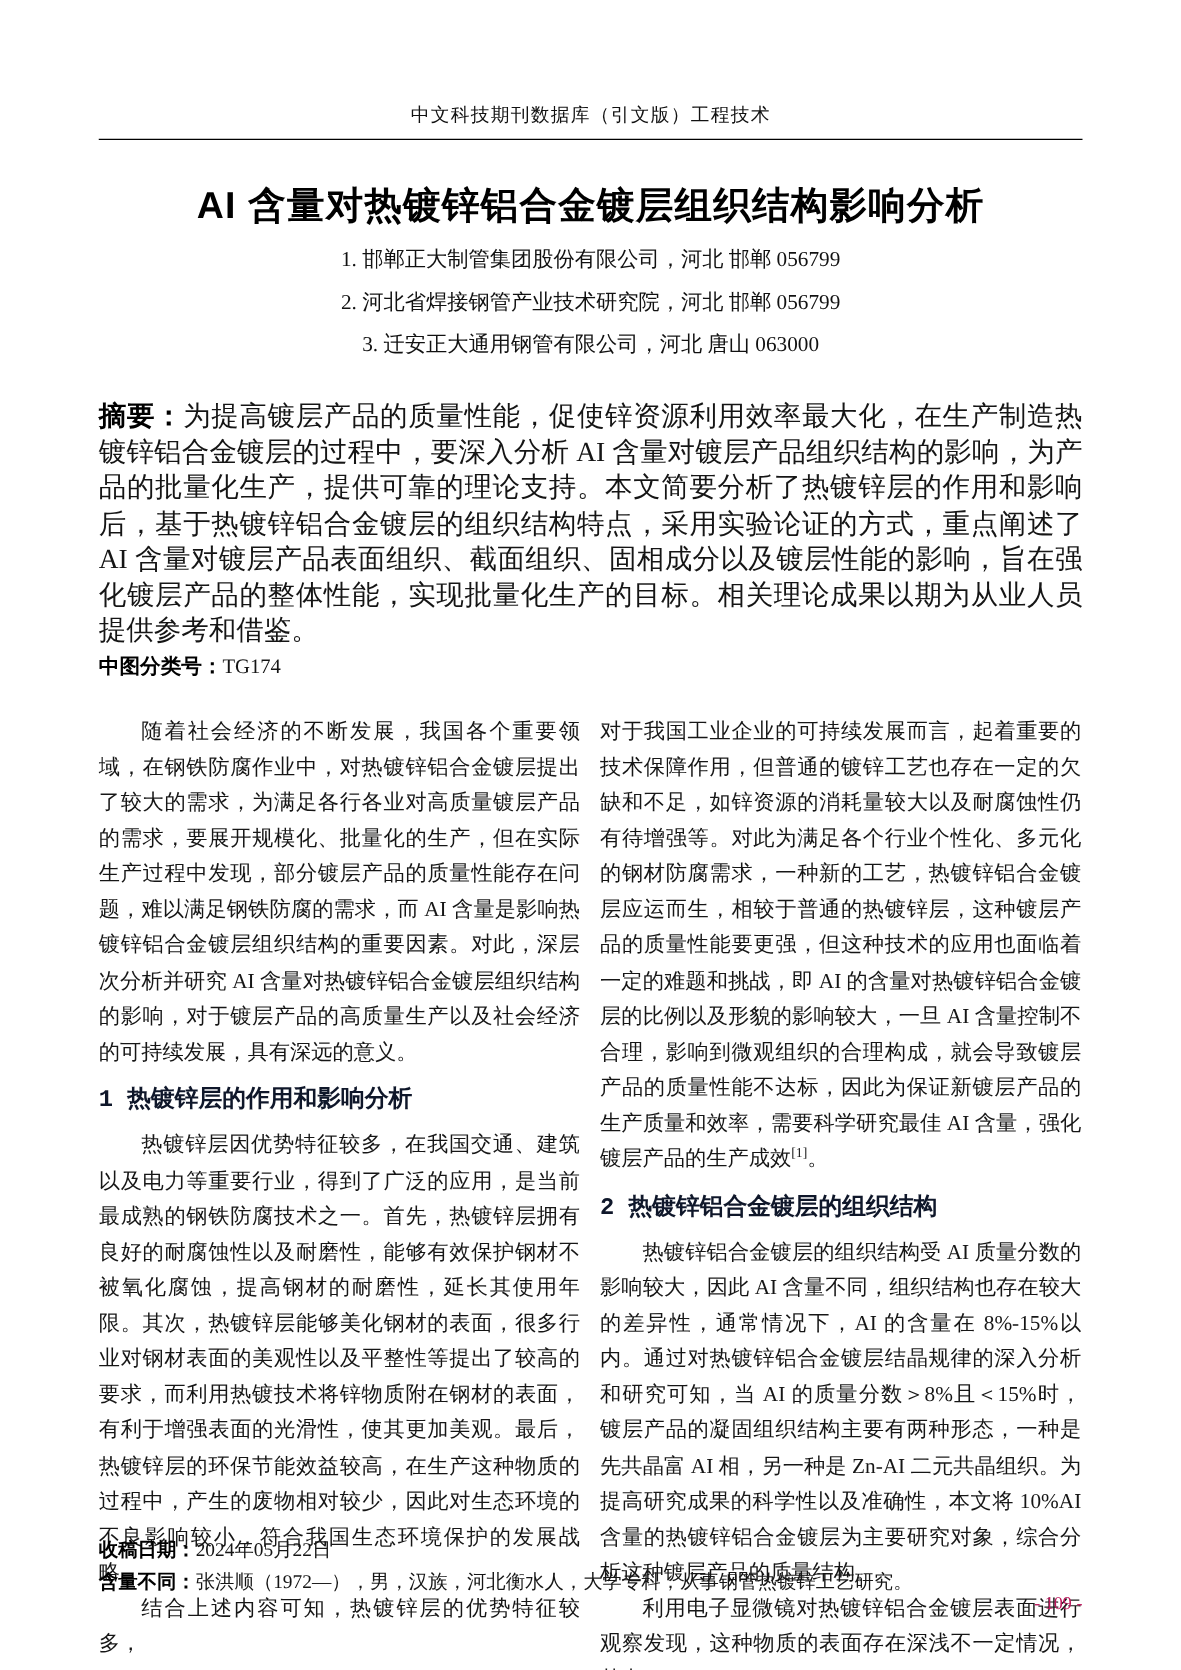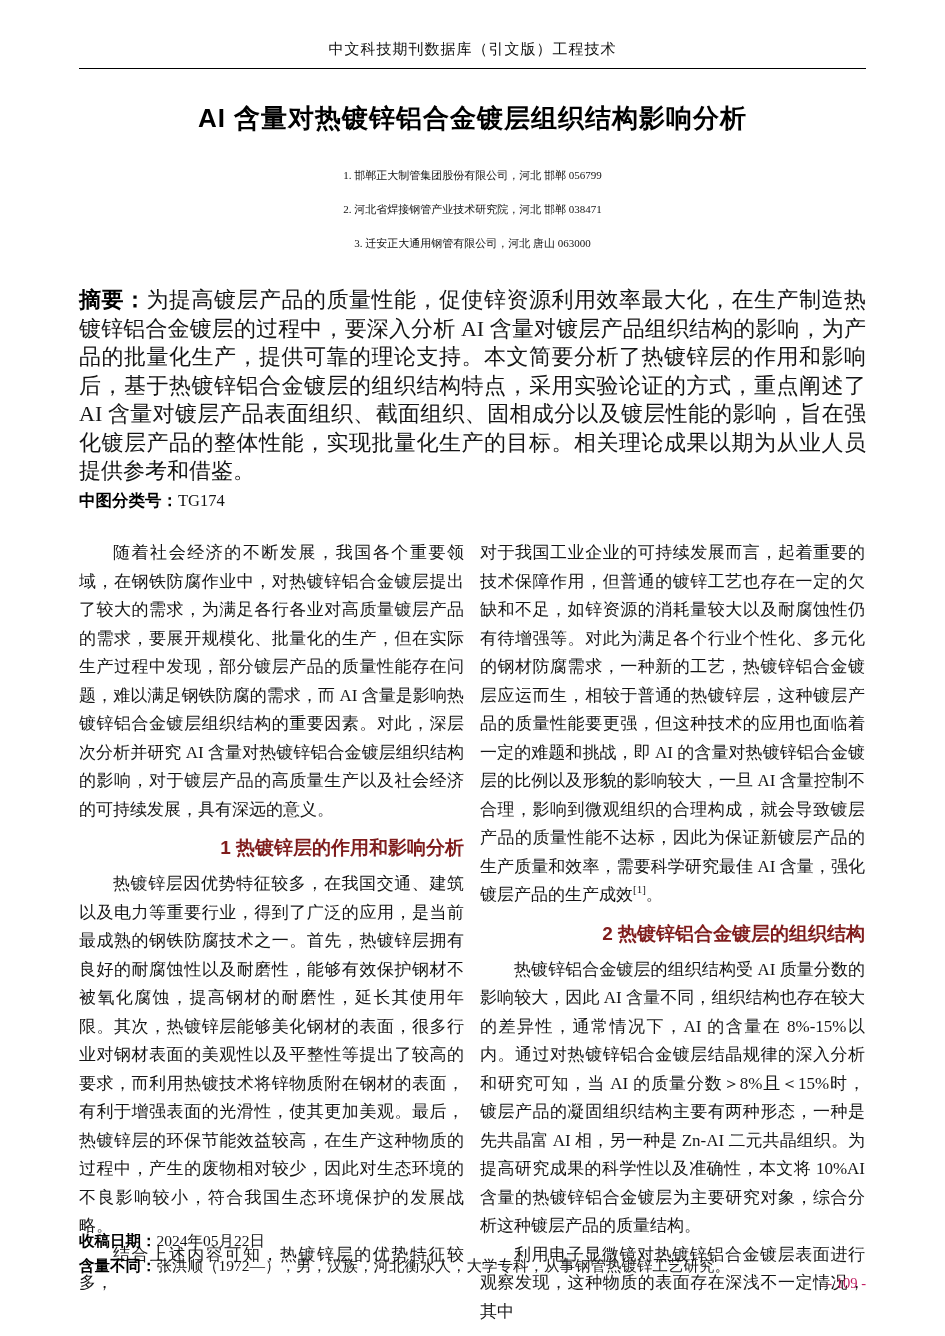--- a/index.html
+++ b/index.html
@@ -6,56 +6,56 @@
   html, body { background: #ffffff; }
   body {
     width: 945px; height: 1336px;
     font-family: "Liberation Serif", "DejaVu Serif", serif;
     color: #1c1c1c;
     position: relative;
     overflow: hidden;
   }
   .page {
     width: 945px; height: 1336px;
-    padding: 40px 79px 36px 79px;
+    padding: 83px 79px 36px 79px;
     position: relative;
   }
   .running-header {
     text-align: center;
     font-size: 15px;
     letter-spacing: 1px;
     color: #111;
     margin-bottom: 9px;
   }
   .header-rule {
     border: none;
     border-top: 1.6px solid #000;
     margin: 0 0 0 0;
   }
   .title {
     text-align: center;
     font-family: "Liberation Sans", "DejaVu Sans", sans-serif;
     font-weight: bold;
-    font-size: 26px;
+    font-size: 30px;
     color: #000;
     margin-top: 32px;
     letter-spacing: 1px;
   }
   .authors {
     text-align: center;
     margin-top: 22px;
     font-size: 17px;
     color: #111;
   }
   .author { margin: 0 9px; white-space: nowrap; }
   .author sup { font-size: 10px; margin-left: 2px; }
   .affiliations {
     text-align: center;
-    margin-top: 22px;
-    font-size: 11px;
+    margin-top: 6px;
+    font-size: 17px;
     color: #111;
   }
   .affiliations .aff { line-height: 34px; }
   .abstract-block {
     margin-top: 26px;
     font-size: 22px;
     line-height: 28.5px;
     text-align: justify;
     text-justify: inter-ideograph;
     color: #151515;
@@ -79,27 +79,27 @@
     width: 385px;
     font-size: 17px;
     line-height: 28.5px;
     text-align: justify;
     text-justify: inter-ideograph;
     color: #161616;
   }
   .col p.indent { text-indent: 2em; }
   .col p.no-indent { text-indent: 0; }
   .col h2 {
-    font-family: Liberation Sans, sans-serif;
+    font-family: Liberation Mono, monospace;
     font-weight: bold;
     font-size: 19px;
-    color: #7f1d1d;
+    color: #0f172a;
     margin: 9px 0 7px 0;
     line-height: 30px;
-    text-align: right;
+    text-align: left;
   }
   .ref-sup { font-size: 11px; vertical-align: super; line-height: 0; }
   .footnote {
     position: absolute;
     left: 79px; right: 79px;
     bottom: 58px;
     font-size: 15.5px;
     line-height: 25px;
     color: #151515;
   }
@@ -117,21 +117,21 @@
 <div class="page">
 
   <div class="running-header">中文科技期刊数据库（引文版）工程技术</div>
   <hr class="header-rule">
 
   <h1 class="title">AI 含量对热镀锌铝合金镀层组织结构影响分析</h1>
 
 
   <div class="affiliations">
     <div class="aff">1. 邯郸正大制管集团股份有限公司，河北 邯郸 056799</div>
-    <div class="aff">2. 河北省焊接钢管产业技术研究院，河北 邯郸 038471</div>
+    <div class="aff">2. 河北省焊接钢管产业技术研究院，河北 邯郸 056799</div>
     <div class="aff">3. 迁安正大通用钢管有限公司，河北 唐山 063000</div>
   </div>
 
   <div class="abstract-block">
     <span class="label">摘要：</span><span>为提高镀层产品的质量性能，促使锌资源利用效率最大化，在生产制造热镀锌铝合金镀层的过程中，要深入分析 AI 含量对镀层产品组织结构的影响，为产品的批量化生产，提供可靠的理论支持。本文简要分析了热镀锌层的作用和影响后，基于热镀锌铝合金镀层的组织结构特点，采用实验论证的方式，重点阐述了 AI 含量对镀层产品表面组织、截面组织、固相成分以及镀层性能的影响，旨在强化镀层产品的整体性能，实现批量化生产的目标。相关理论成果以期为从业人员提供参考和借鉴。</span>
   </div>
 
 
   <div class="clc-line">
     <span class="label">中图分类号：</span><span>TG174</span>

